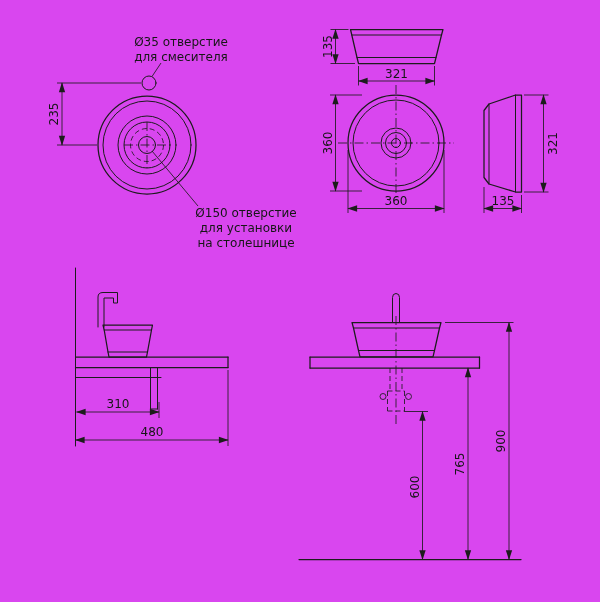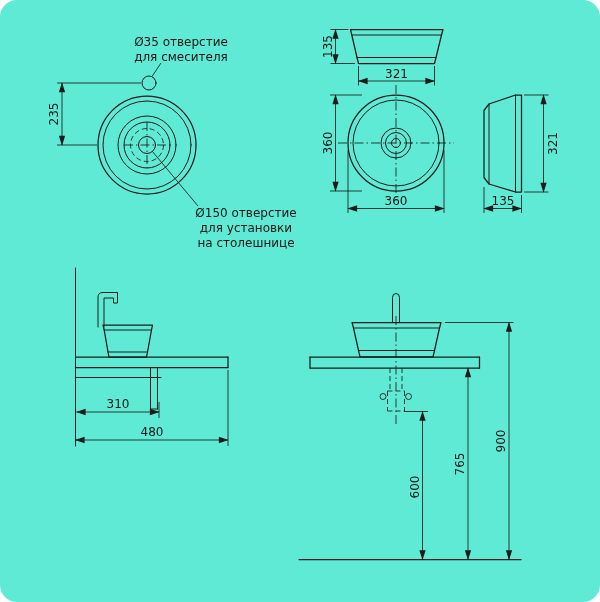--- a/index.html
+++ b/index.html
@@ -1,17 +1,17 @@
 <!DOCTYPE html>
 <html><head>
 <meta charset="utf-8">
 <style>
   html,body{margin:0;padding:0;background:#ffffff;}
-  .stage{position:relative;width:600px;height:602px;background:#5eead4;overflow:hidden;
-         font-family:"DejaVu Sans",sans-serif;border-radius:17px;}
+  .stage{position:relative;width:600px;height:602px;background:#d946ef;overflow:hidden;
+         font-family:"DejaVu Sans",sans-serif;}
   svg{display:block;}
   .obj{fill:none;stroke:#1c1c1c;stroke-width:1.25;stroke-linejoin:round;stroke-linecap:round;}
   .obj2{fill:none;stroke:#1c1c1c;stroke-width:1;stroke-linejoin:round;stroke-linecap:round;}
   .thin{fill:none;stroke:#1c1c1c;stroke-width:0.85;}
   .dash{stroke-dasharray:5 3;}
   .ddot{stroke-dasharray:9 3 1.5 3;}
   .dimline{fill:none;stroke:#1c1c1c;stroke-width:0.85;}
   text{font-family:"DejaVu Sans",sans-serif;font-size:12px;fill:#161616;}
   .mid{text-anchor:middle;}
 </style>

